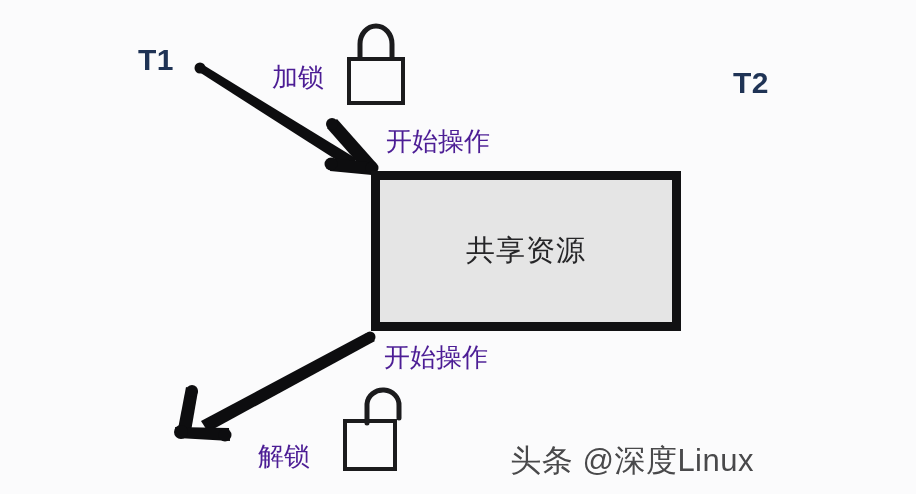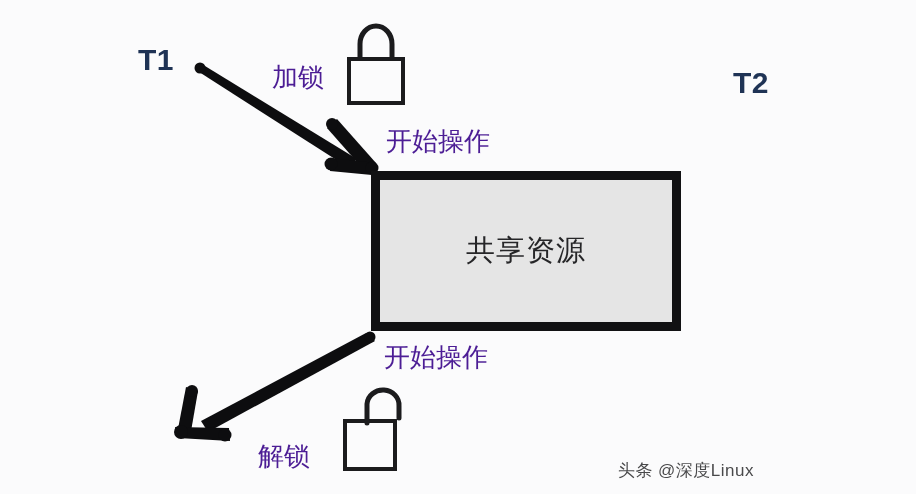--- a/index.html
+++ b/index.html
@@ -68,21 +68,21 @@
     color: #262628;
     font-size: 29px;
     letter-spacing: 1px;
   }
 
   #watermark {
     position: absolute;
     right: 14px;
     bottom: 12px;
     color: #3a3a3c;
-    font-size: 17px;
+    font-size: 31px;
     letter-spacing: 0.5px;
     opacity: 0.92;
   }
 </style>
 </head>
 <body>
 
 <div id="diagram-root">
 
   <svg id="diagram-svg" viewBox="0 0 916 494">

